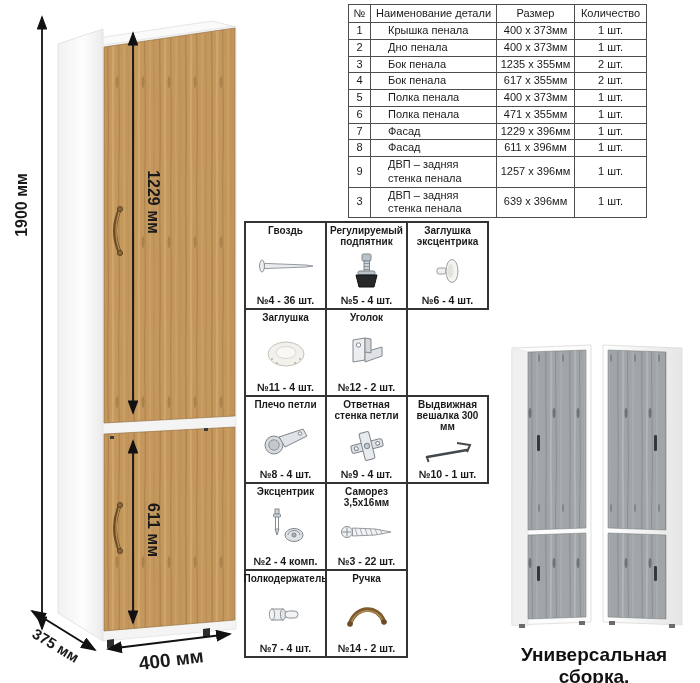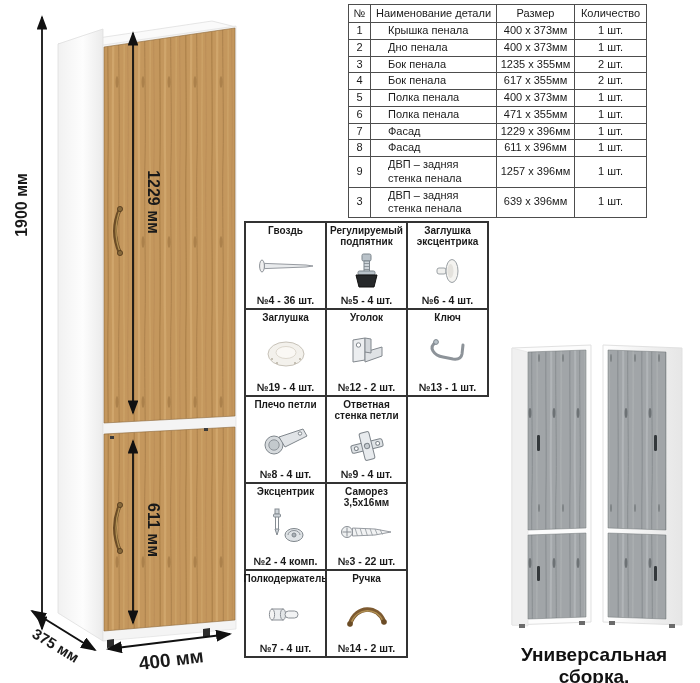--- a/index.html
+++ b/index.html
@@ -237,43 +237,33 @@
         <div class="hw-icon">
           <svg width="48" height="40" viewBox="0 0 48 40">
             <ellipse cx="24" cy="21" rx="18" ry="12" fill="#f3f1ec" stroke="#c7c2b8"></ellipse>
             <ellipse cx="24" cy="19.5" rx="10" ry="6" fill="#faf8f4" stroke="#ddd8ce"></ellipse>
             <circle cx="10" cy="26" r="1" fill="#b9b2a4"></circle>
               <circle cx="38" cy="26" r="1" fill="#b9b2a4"></circle>
             <circle cx="15" cy="30" r="1" fill="#b9b2a4"></circle>
               <circle cx="33" cy="30" r="1" fill="#b9b2a4"></circle>
           </svg>
         </div>
-        <div class="hw-count">№19 - 4 шт.</div>
+        <div class="hw-count">№11 - 4 шт.</div>
       </div>
       <div class="hw-cell">
         <div class="hw-title">Уголок</div>
         <div class="hw-icon">
           <svg width="44" height="40" viewBox="0 0 44 40">
             <polygon points="8,7 20,5 20,27 8,29" fill="#eceef0" stroke="#82888e"></polygon>
             <circle cx="13.5" cy="12" r="2.2" fill="#fff" stroke="#82888e"></circle>
             <polygon points="20,19 37,14 37,23 20,29" fill="#dfe2e5" stroke="#82888e"></polygon>
             <polygon points="20,5 26,6 26,20 20,19" fill="#d3d7db" stroke="#82888e"></polygon>
           </svg>
         </div>
         <div class="hw-count">№12 - 2 шт.</div>
-      </div>
-      <div class="hw-cell">
-        <div class="hw-title">Ключ</div>
-        <div class="hw-icon">
-          <svg width="44" height="40" viewBox="0 0 44 40">
-            <path d="M10,9 q-6,4 -3,9 q3,5 10,6 l10,2 q8,1 9,-5 l1,-9" fill="none" stroke="#8d9399" stroke-width="3" stroke-linecap="round"></path>
-            <circle cx="10" cy="9" r="2.4" fill="#b9c2c9" stroke="#7d868d"></circle>
-          </svg>
-        </div>
-        <div class="hw-count">№13 - 1 шт.</div>
       </div>
     </div>
 
     <div class="hw-row">
       <div class="hw-cell">
         <div class="hw-title">Плечо петли</div>
         <div class="hw-icon">
           <svg width="48" height="40" viewBox="0 0 48 40">
             <circle cx="12" cy="25" r="9" fill="#d6dadd" stroke="#7f868c"></circle>
             <circle cx="12" cy="25" r="5.2" fill="#c3c9cd" stroke="#8d9399"></circle>
@@ -290,20 +280,31 @@
             <g transform="rotate(-14 22 21)">
               <rect x="6" y="17" width="32" height="8" rx="2" fill="#dfe3e6" stroke="#7f868c"></rect>
               <rect x="17" y="7" width="10" height="28" rx="2" fill="#e8ebee" stroke="#7f868c"></rect>
               <circle cx="22" cy="21" r="2.6" fill="#c6ccd1" stroke="#7f868c"></circle>
               <circle cx="11" cy="21" r="1.9" fill="#fff" stroke="#7f868c"></circle>
               <circle cx="33" cy="21" r="1.9" fill="#fff" stroke="#7f868c"></circle>
             </g>
           </svg>
         </div>
         <div class="hw-count">№9 - 4 шт.</div>
+      </div>
+      <div class="hw-cell">
+        <div class="hw-title">Выдвижная вешалка 300 мм</div>
+        <div class="hw-icon">
+          <svg width="50" height="30" viewBox="0 0 50 30">
+            <path d="M4,22 L44,15" stroke="#43484c" stroke-width="2.6" stroke-linecap="round"></path>
+            <path d="M34,8 L47,10 L44,17" fill="none" stroke="#43484c" stroke-width="2"></path>
+            <path d="M4,22 l1.5,5" stroke="#43484c" stroke-width="2"></path>
+          </svg>
+        </div>
+        <div class="hw-count">№10 - 1 шт.</div>
       </div>
     </div>
 
     <div class="hw-row">
       <div class="hw-cell">
         <div class="hw-title">Эксцентрик</div>
         <div class="hw-icon">
           <svg width="44" height="40" viewBox="0 0 44 40">
             <rect x="11" y="2" width="4" height="5" fill="#cfd5da" stroke="#858c92"></rect>
             <rect x="9.5" y="7" width="7" height="3" rx="1" fill="#cfd5da" stroke="#858c92"></rect>

